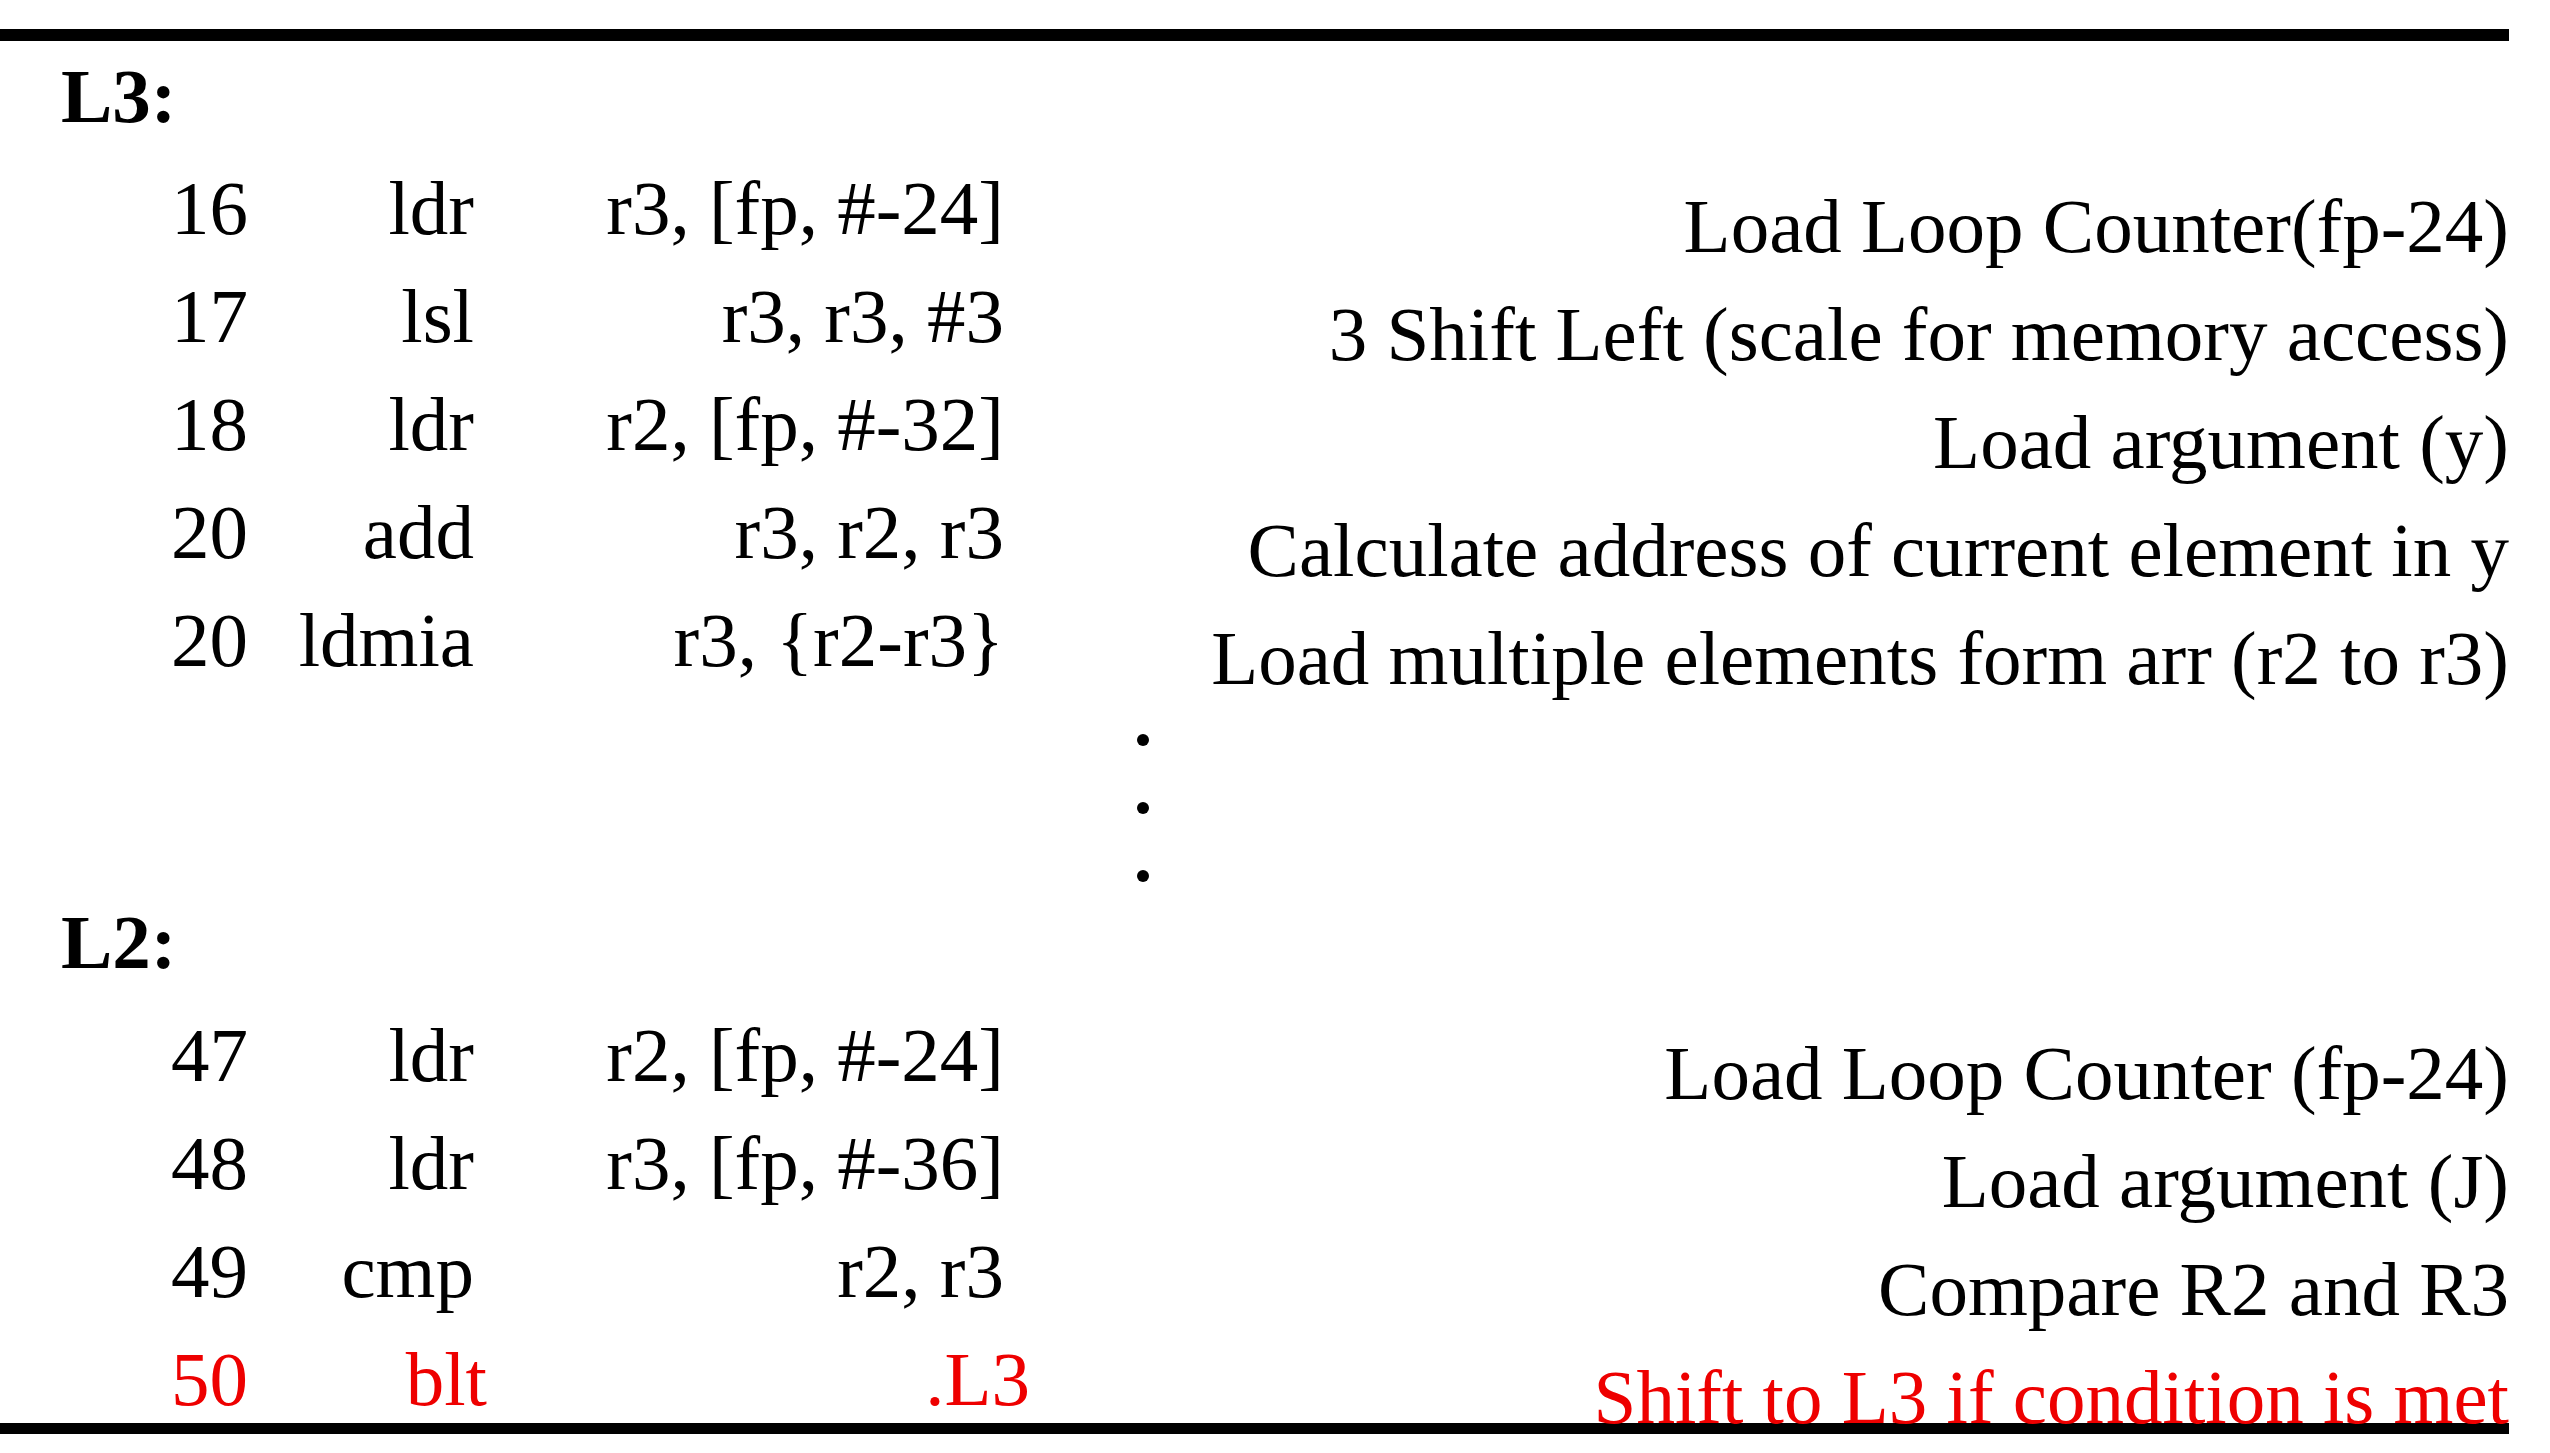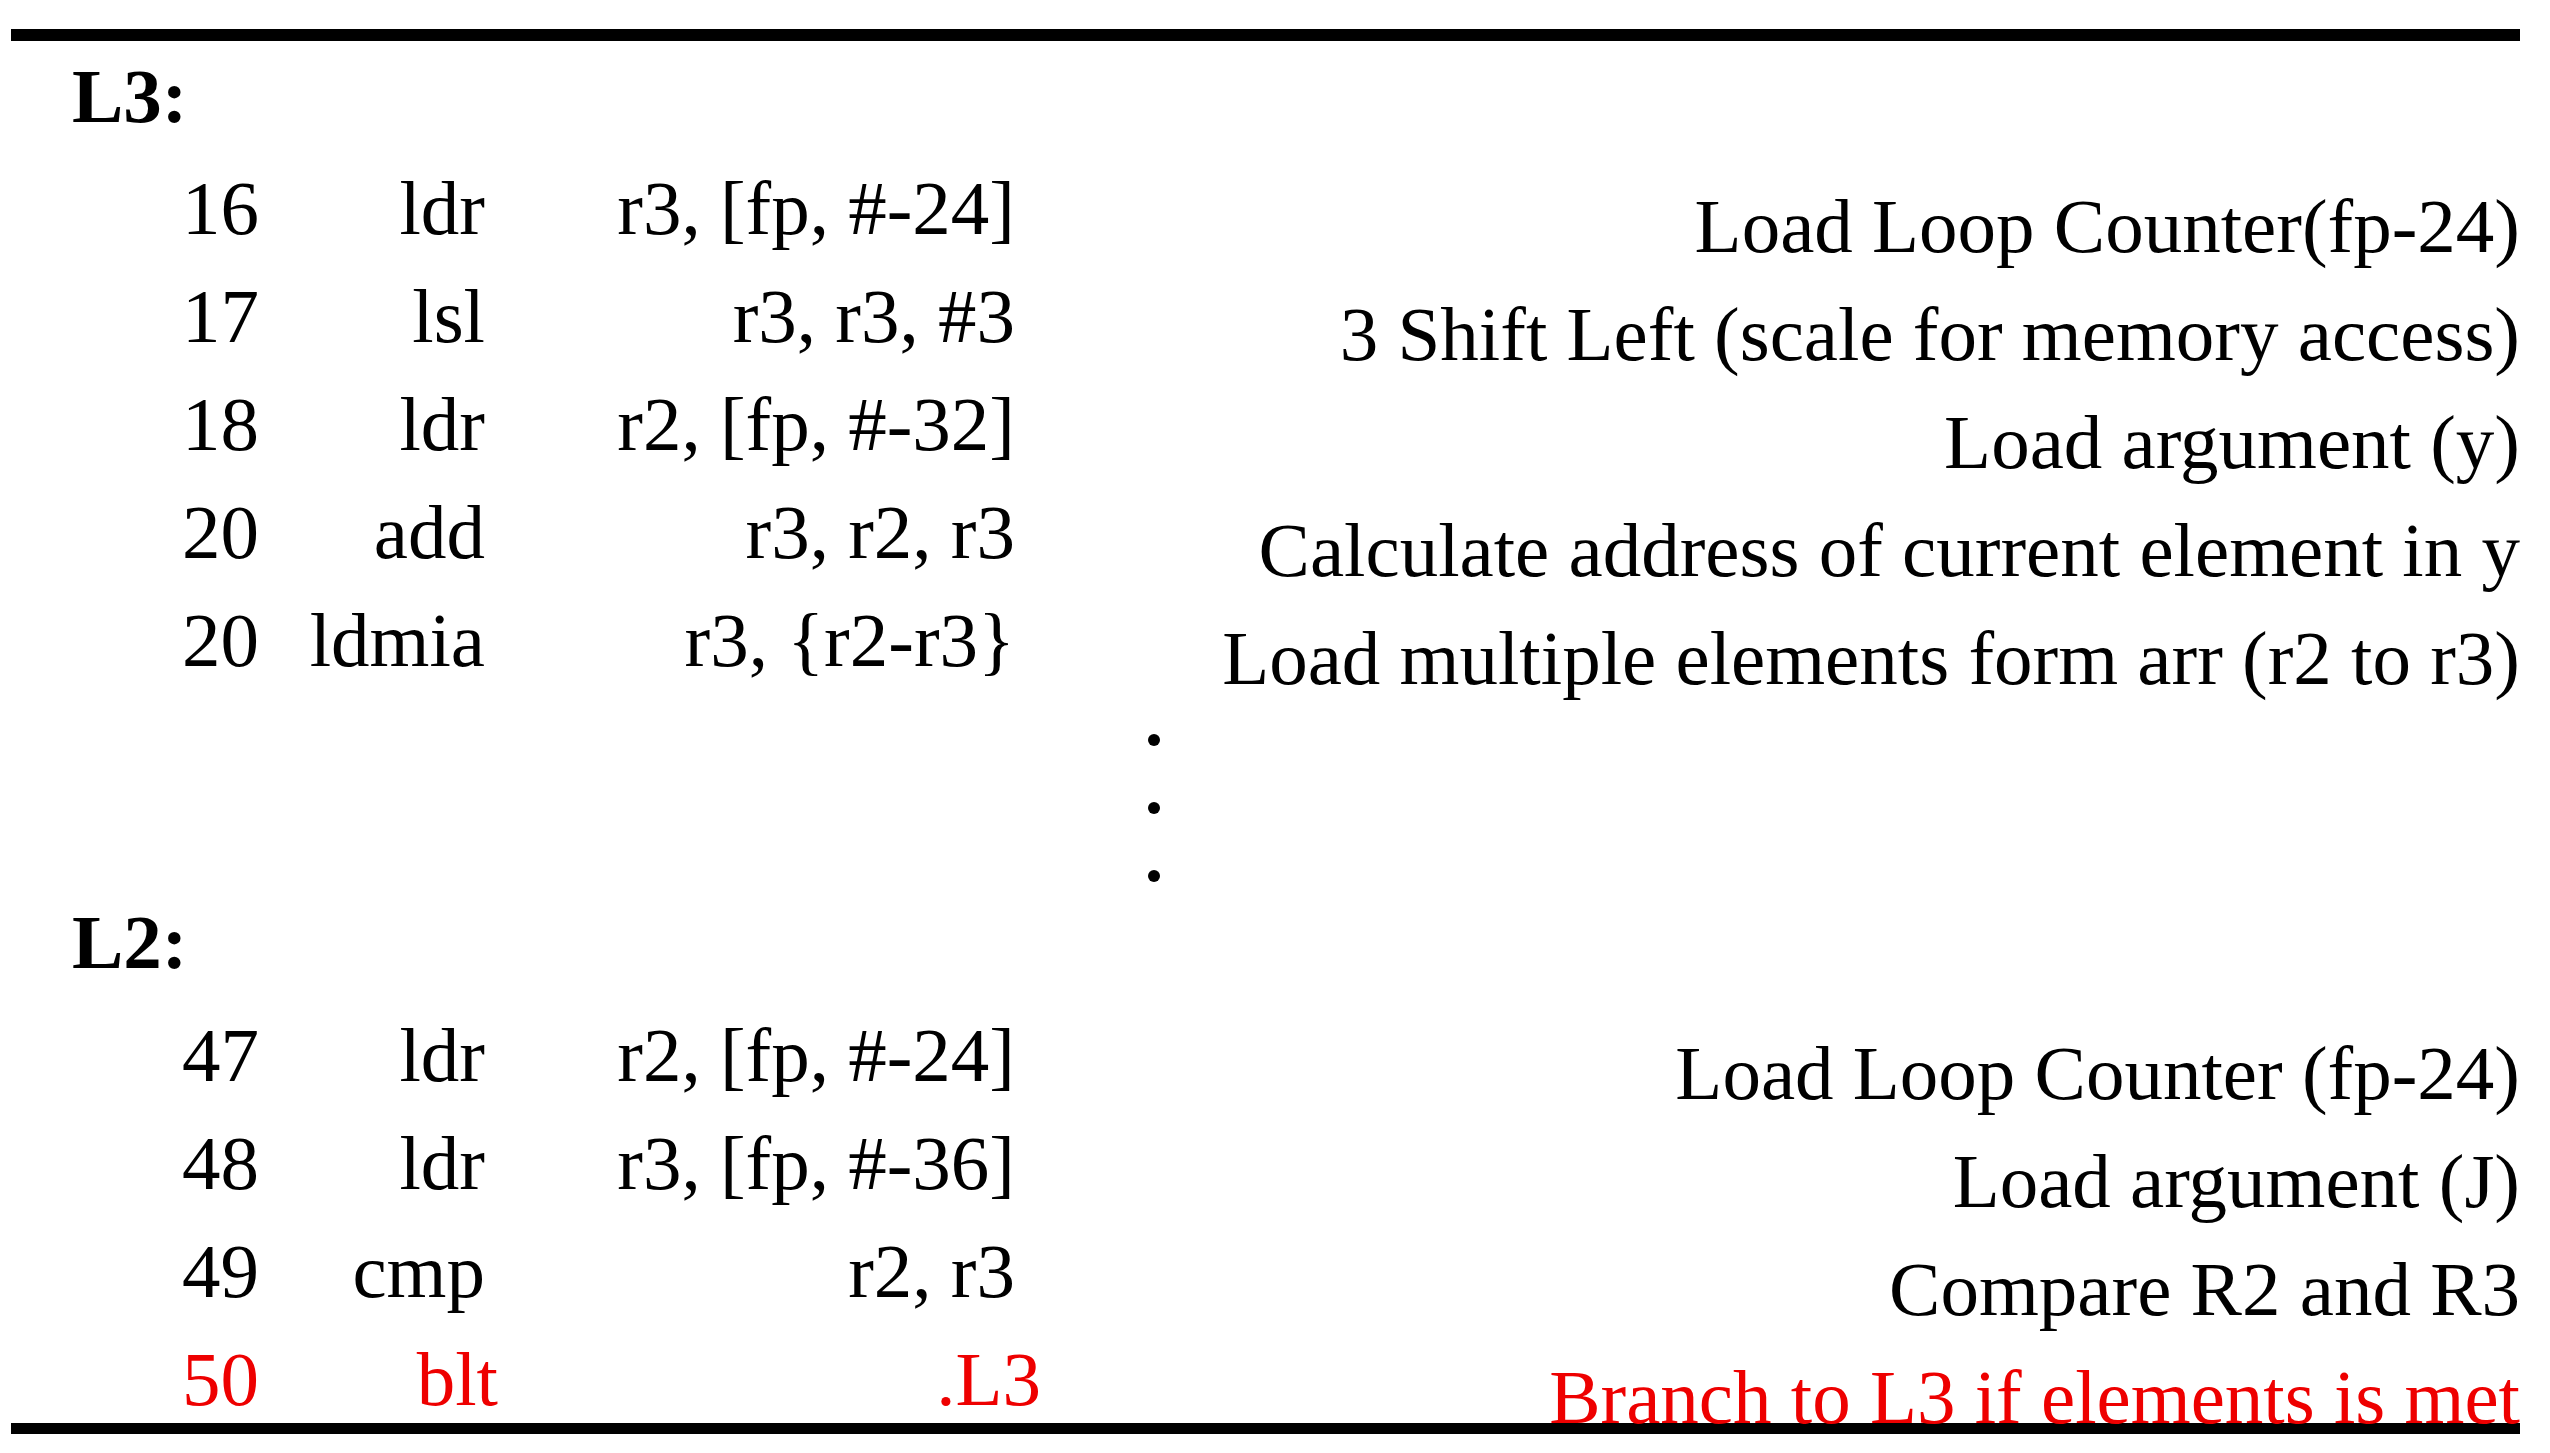--- a/index.html
+++ b/index.html
@@ -10,21 +10,21 @@
   body {
     width: 2550px;
     height: 1454px;
     position: relative;
     font-family: "Liberation Serif", "DejaVu Serif", serif;
     color: #000000;
     overflow: hidden;
   }
   .table-wrap {
     position: absolute;
-    left: 11px;
+    left: 0;
     top: 29px;
     width: 2509px;
   }
   .rule {
     width: 100%;
     background: #000000;
   }
   .rule.top { height: 12px; }
   .rule.bottom { height: 11.3px; }
   .label-row {
@@ -139,19 +139,19 @@
     <div class="cell">49</div>
     <div class="cell">cmp</div>
     <div class="cell">r2, r3</div>
     <div class="cell comment">Compare R2 and R3</div>
   </div>
 
   <div class="asm-row last" style="color: rgb(238, 0, 0);">
     <div class="cell">50</div>
     <div class="cell">blt</div>
     <div class="cell">.L3</div>
-    <div class="cell comment">Branch to L3 if elements is met</div>
+    <div class="cell comment">Shift to L3 if condition is met</div>
   </div>
 
   <div class="rule bottom"></div>
 
 </div>
 
 
 </body></html>

